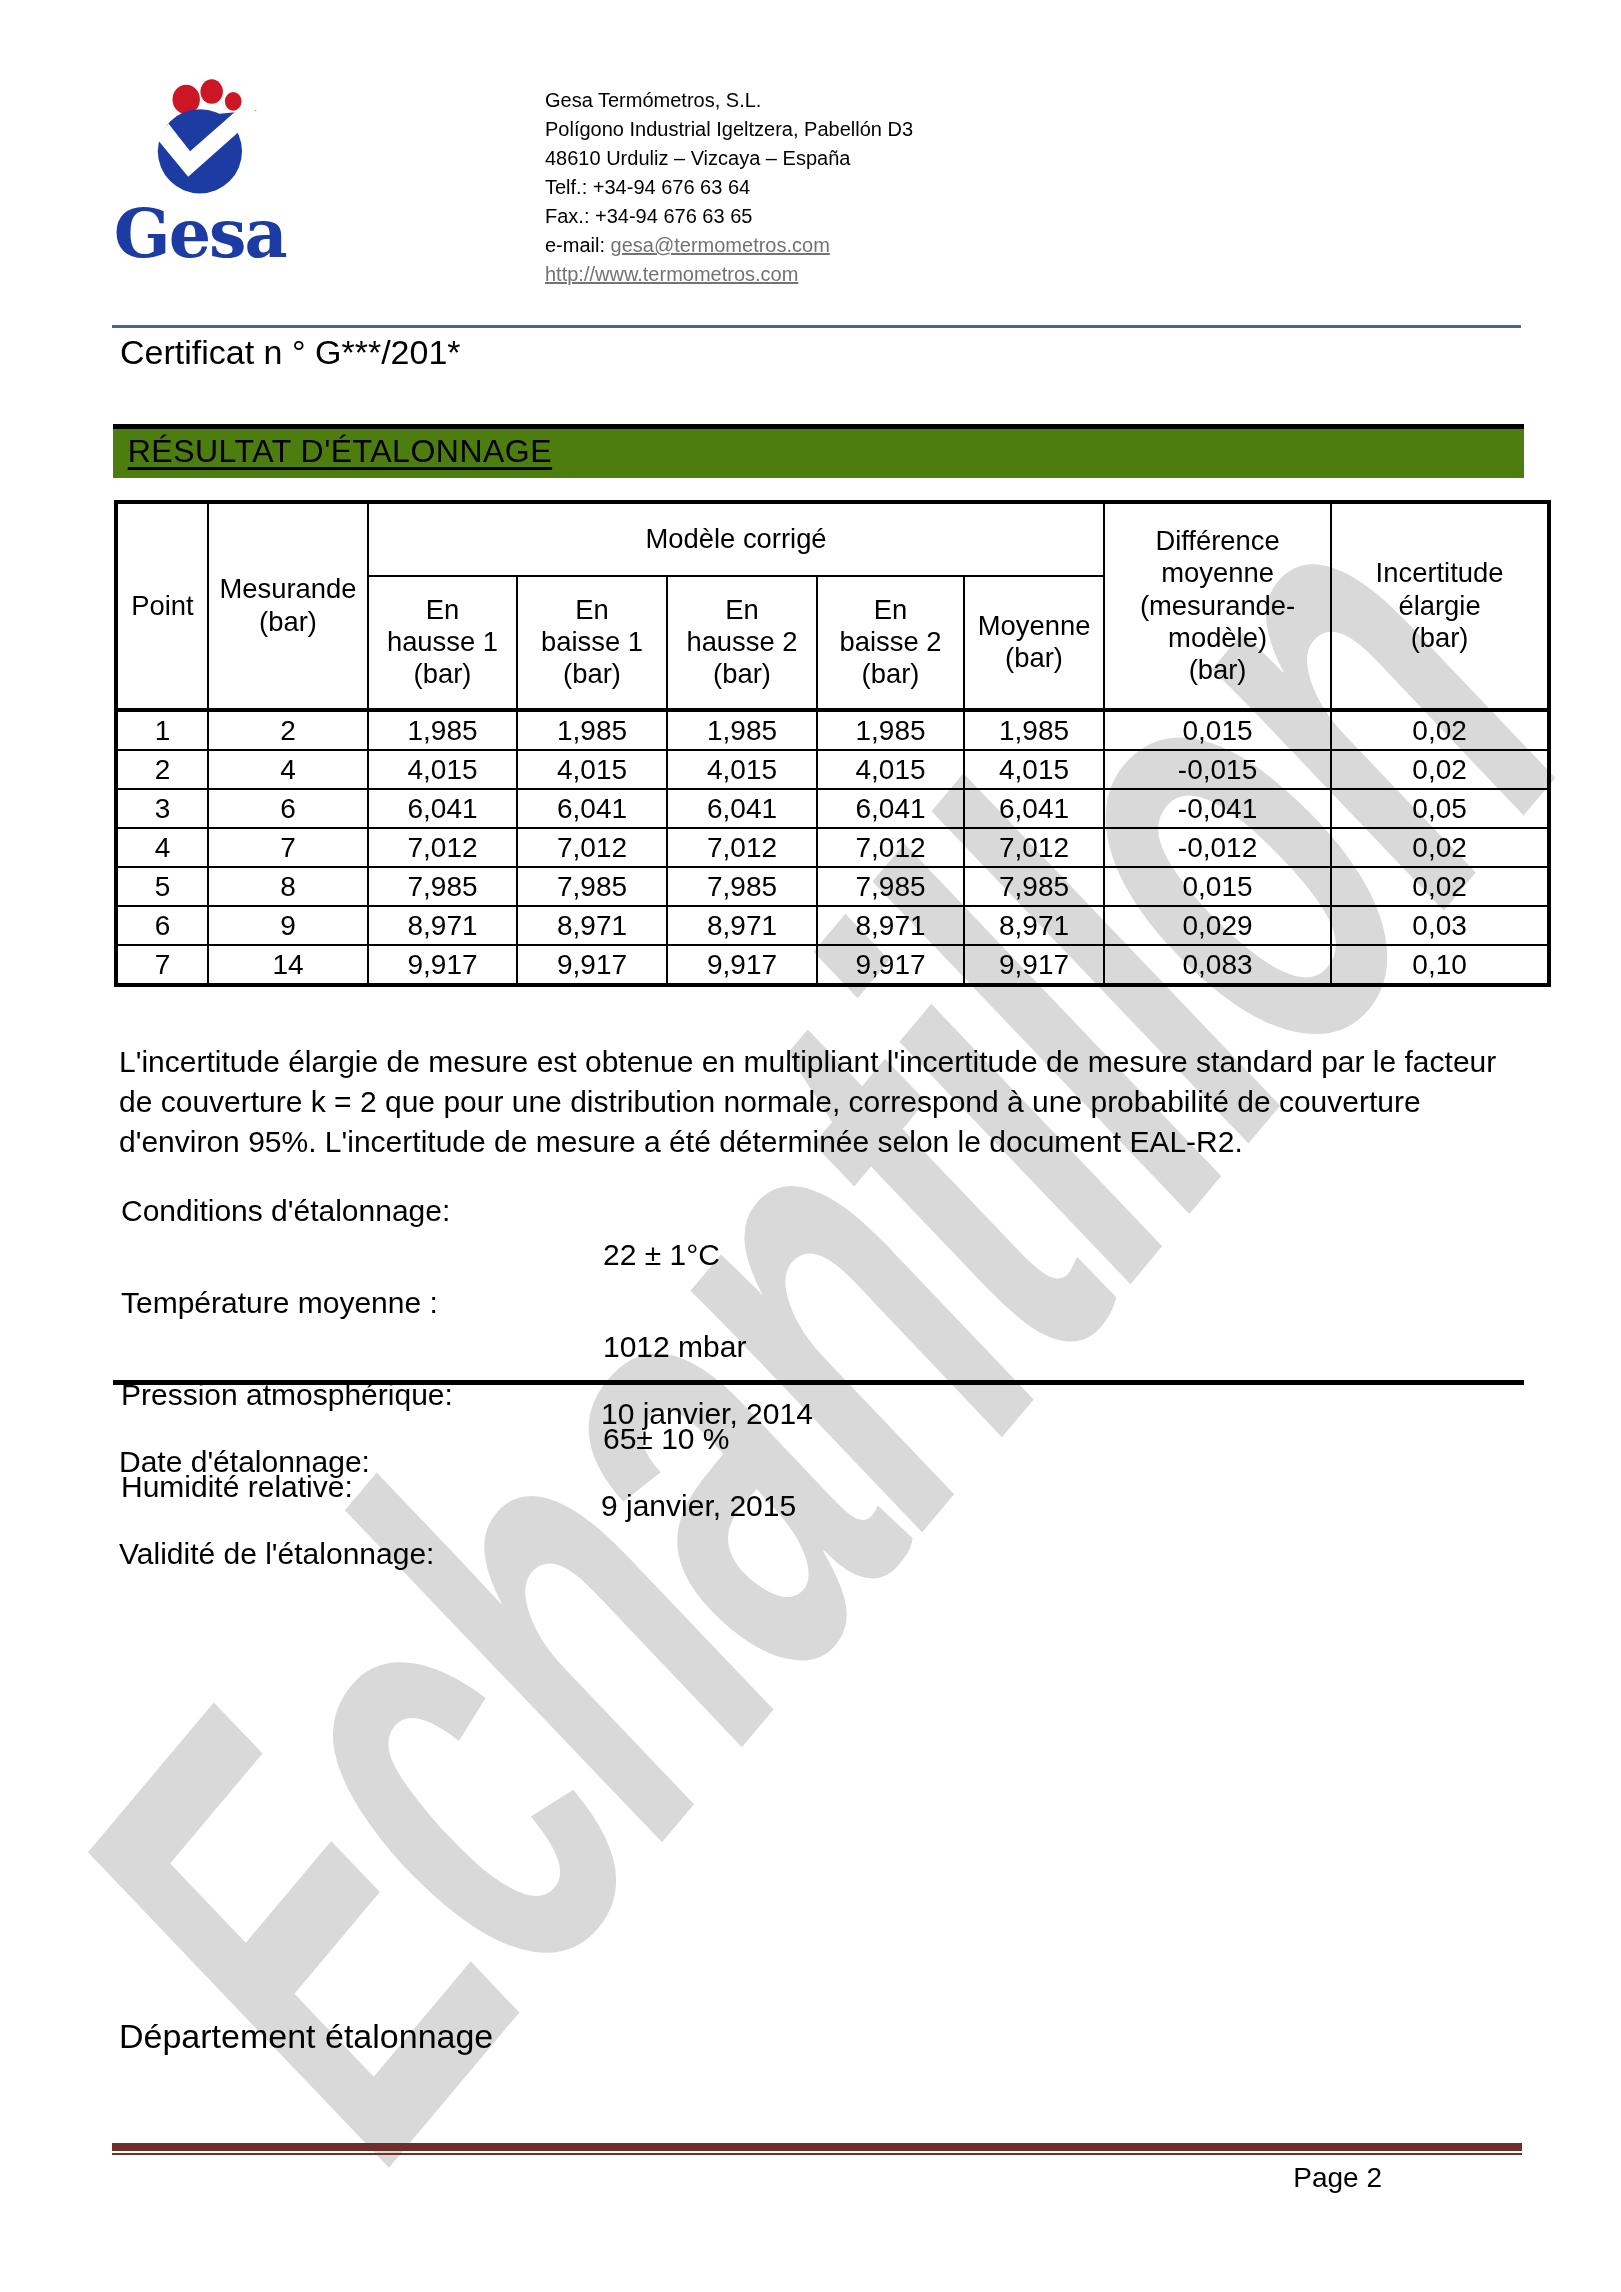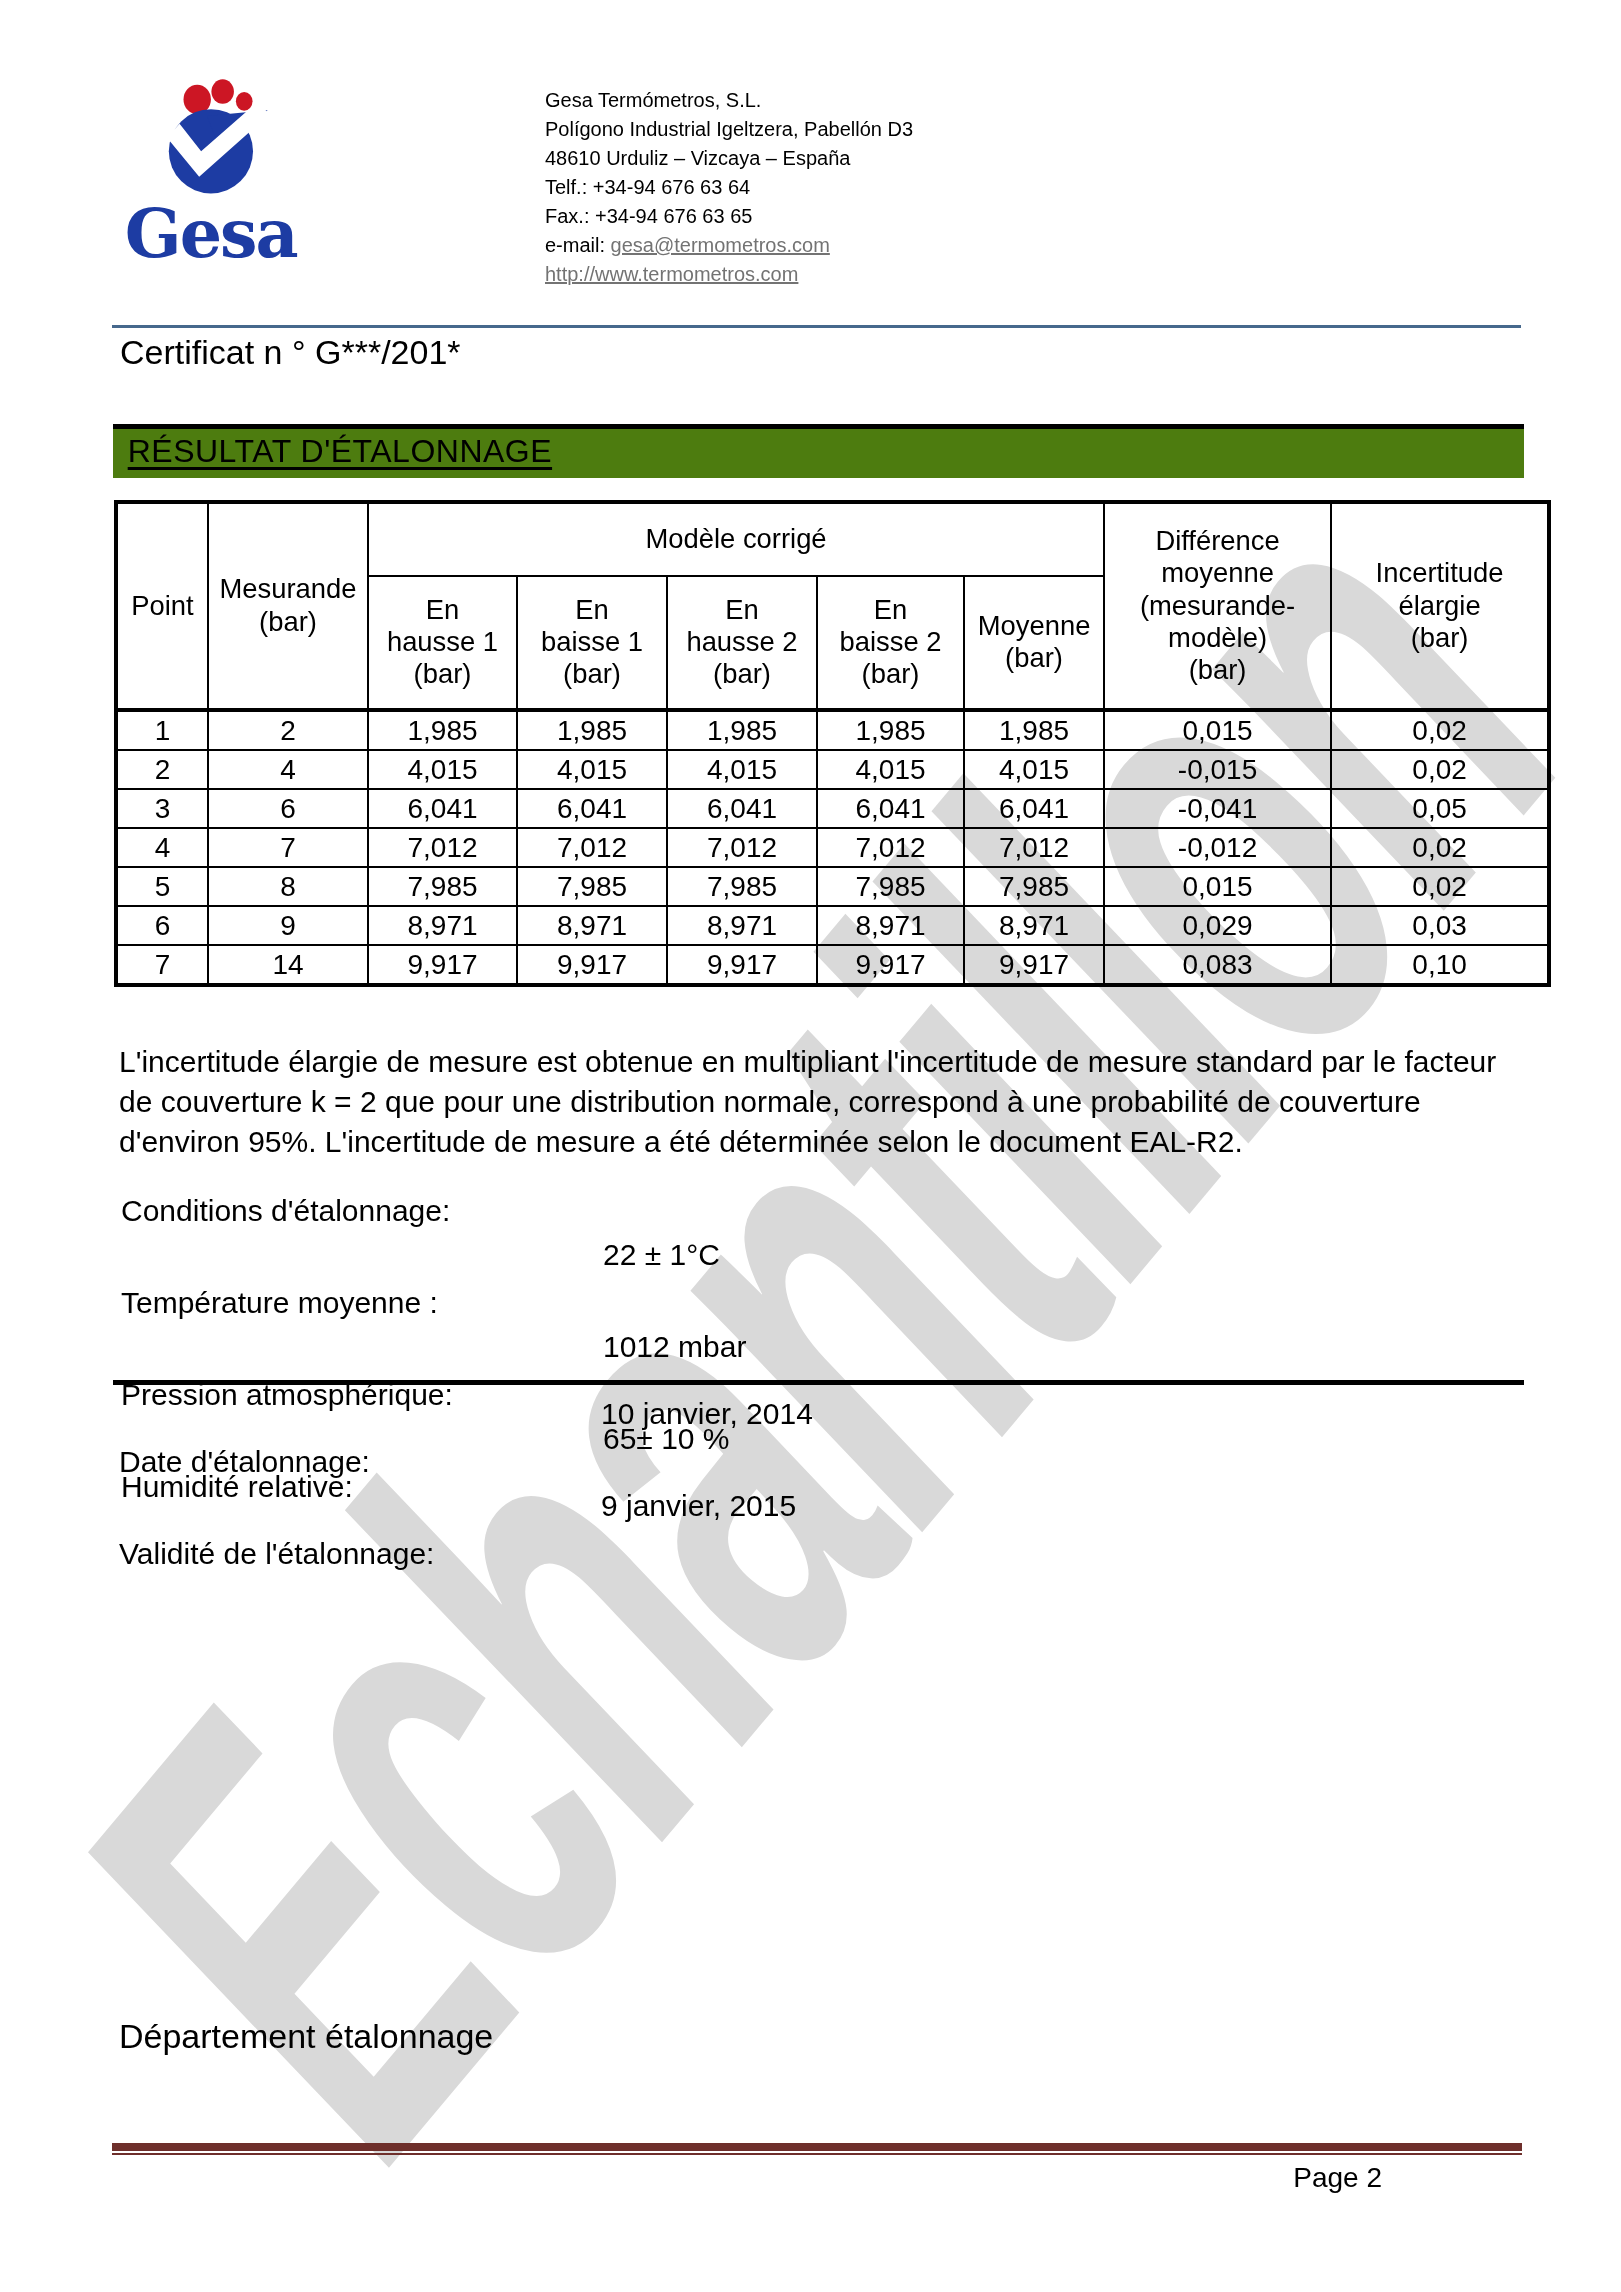--- a/index.html
+++ b/index.html
@@ -11,21 +11,21 @@
   
   .watermark {
     position:absolute; left:814px; top:1323px; z-index:0;
     transform:translate(-50%,-50%) rotate(-50deg) scale(1.12,1.95);
     font-size:323px; font-style:italic; font-weight:bold;
     letter-spacing:-7.8px; color:#d9d9d9; white-space:nowrap;
     user-select:none;
   }
   .content-layer { position:absolute; inset:0; z-index:1; }
   
-  .logo { position:absolute; left:113px; top:55px; width:235px; height:218px; }
+  .logo { position:absolute; left:102px; top:55px; width:235px; height:218px; }
   .logo svg { width:100%; height:100%; display:block; }
   .company-info { position:absolute; left:545px; top:86px; font-size:20px; line-height:29px; }
   .company-info a { color:#737373; text-decoration:underline; }
   
   .rule-thin { position:absolute; left:112px; top:325px; width:1409px; height:2.9px; background:#46688c; }
   .cert-title { position:absolute; left:120px; top:333px; font-size:34px; font-weight:400; margin:0; }
   .section-band {
     position:absolute; left:113px; top:424px; width:1411px; height:49px;
     background:#4d7c0f; border-top:5.9px solid #000;
   }

